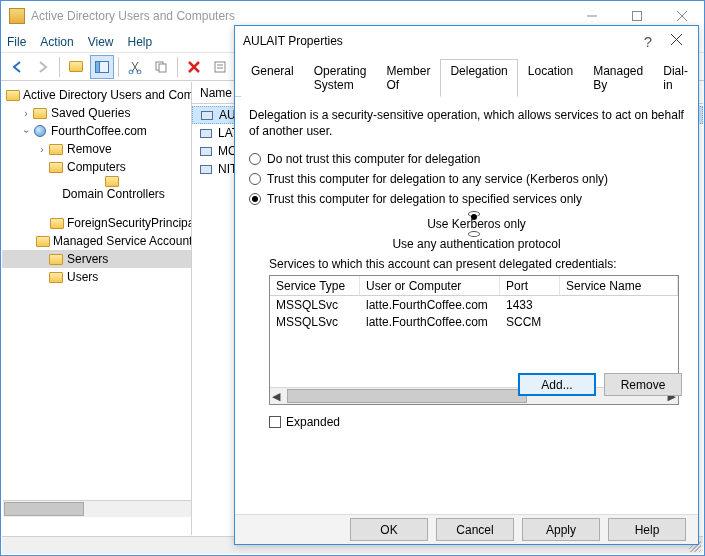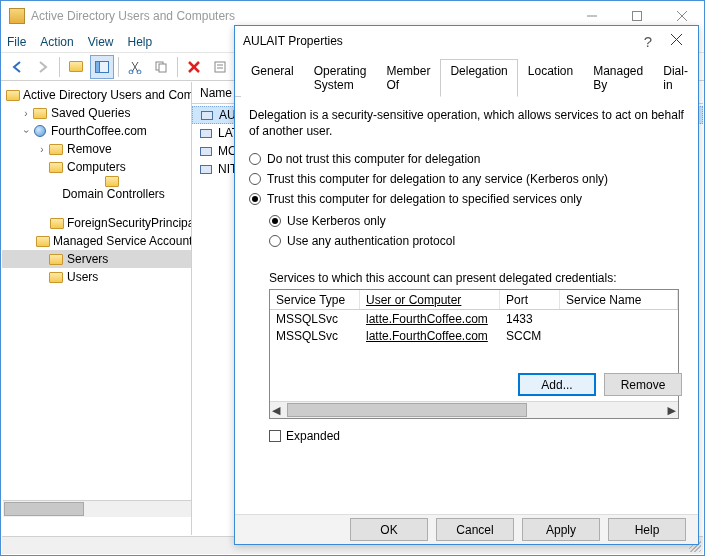--- a/index.html
+++ b/index.html
@@ -39,31 +39,31 @@
   .dlg-title { height:30px; display:flex; align-items:center; padding:0 8px; }
   .dlg-title .t { flex:1; color:#000; }
   .dlg-title .help { width:28px; text-align:center; font-size:15px; color:#555; }
   .dlg-title .close { width:28px; text-align:center; }
   .tabs { display:flex; border-bottom:1px solid #ccc; padding:0 6px; margin-top:2px; }
   .tab { padding:4px 9px 5px; border:1px solid transparent; border-bottom:none; color:#000; position:relative; top:1px; background:#fff; }
   .tab.active { border-color:#ccc; border-bottom:1px solid #fff; }
   .dlg-body { flex:1; padding:10px 14px 6px 14px; position:relative; }
   .descr { color:#000; line-height:1.35; margin-bottom:10px; }
   .radio-row { display:flex; align-items:center; height:20px; }
-  .radio-row.indent { margin-left:20px; }
+  .radio-row.indent { margin-left:20px;flex-direction:column; }
   .radio { width:12px; height:12px; border:1px solid #555; border-radius:50%; margin-right:6px; position:relative; }
   .radio.checked::after { content:""; position:absolute; left:2px; top:2px; width:6px; height:6px; background:#000; border-radius:50%; }
-  .subhead { margin:20px 0 4px 20px; }
+  .subhead { margin:6px 0 4px 20px; }
   .svc-table { margin-left:20px; width:410px; height:130px; border:1px solid #888; background:#fff; position:relative; }
   .svc-head { display:flex; height:20px; background:#fff; border-bottom:1px solid #d0d0d0; }
   .svc-head .col { padding:3px 6px; border-right:1px solid #e4e4e4; }
   .svc-row { display:flex; height:17px; align-items:center; }
   .svc-row .col { padding:0 6px; }
   .col.c1 { width:90px; }
-  .col.c2 { width:140px;text-decoration:underline; }
+  .col.c2 { width:140px; }
   .col.c3 { width:60px; }
   .col.c4 { flex:1; }
   .svc-scroll { position:absolute; left:0; right:0; bottom:0; height:17px; background:#f0f0f0; border-top:1px solid #d8d8d8; display:flex; align-items:center; justify-content:space-between; padding:0 2px; }
   .svc-thumb { position:absolute; left:17px; top:1px; width:240px; height:14px; background:#ccc; border:1px solid #a8a8a8; }
   .chkrow { display:flex; align-items:center; margin:10px 0 0 20px; }
   .chk { width:12px; height:12px; border:1px solid #555; margin-right:5px; }
   .btn { min-width:78px; height:23px; border:1px solid #adadad; background:#e1e1e1; display:inline-flex; align-items:center; justify-content:center; padding:0 12px; }
   .btn.primary { border:2px solid #0078d7; background:#e5f1fb; }
   .row-btns { position:absolute; right:16px; bottom:118px; display:flex; gap:8px; }
   .dlg-foot { height:30px; border-top:1px solid #ddd; background:#f3f3f3; display:flex; align-items:center; justify-content:flex-end; gap:8px; padding-right:12px; }

